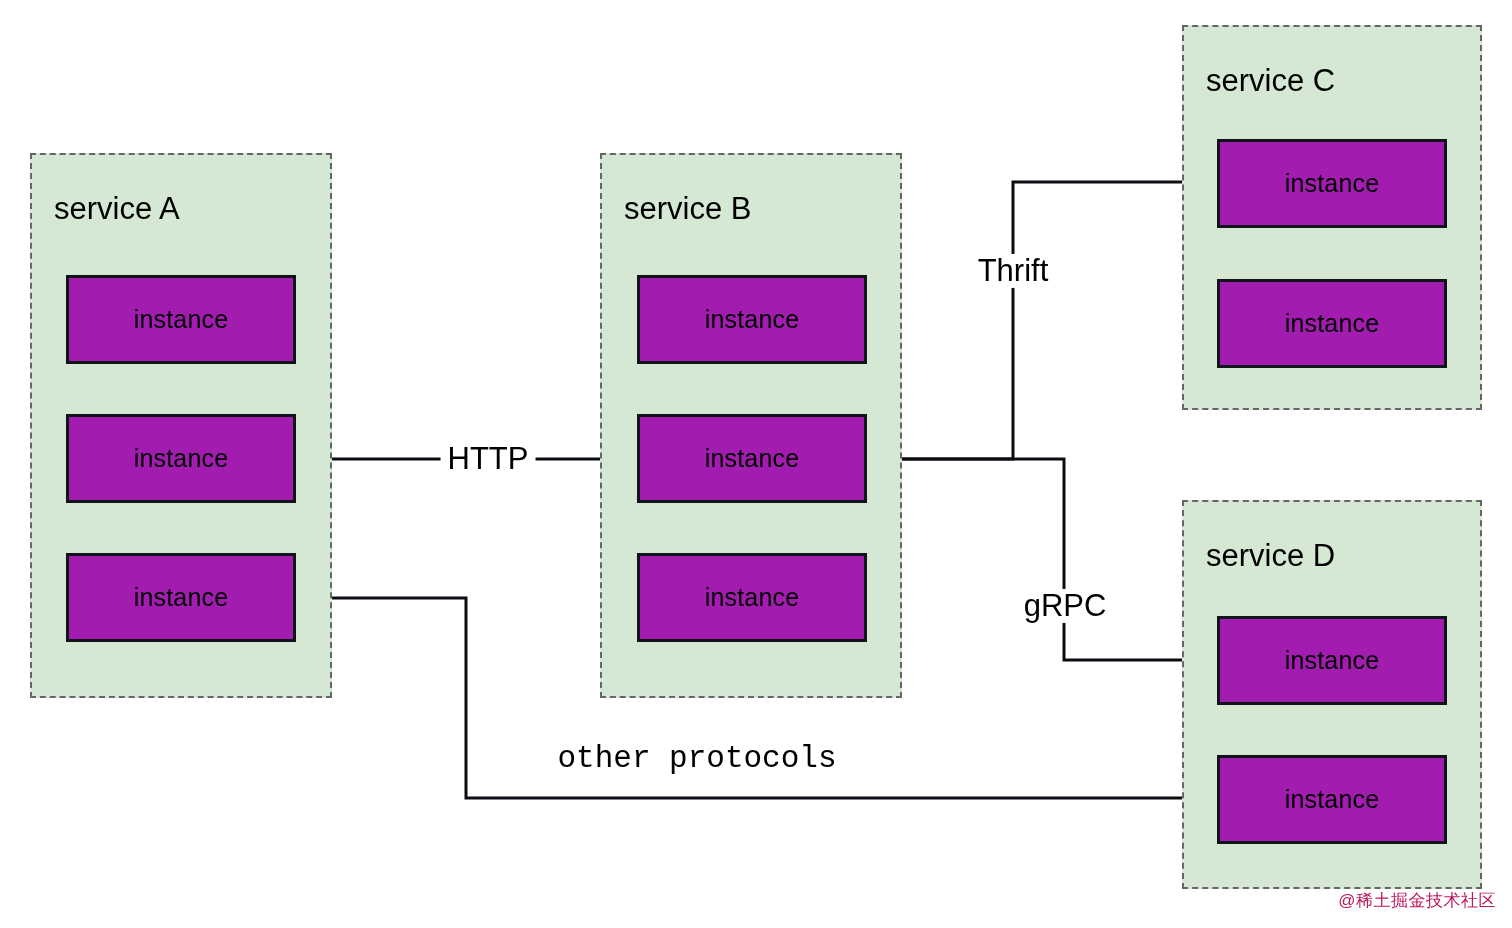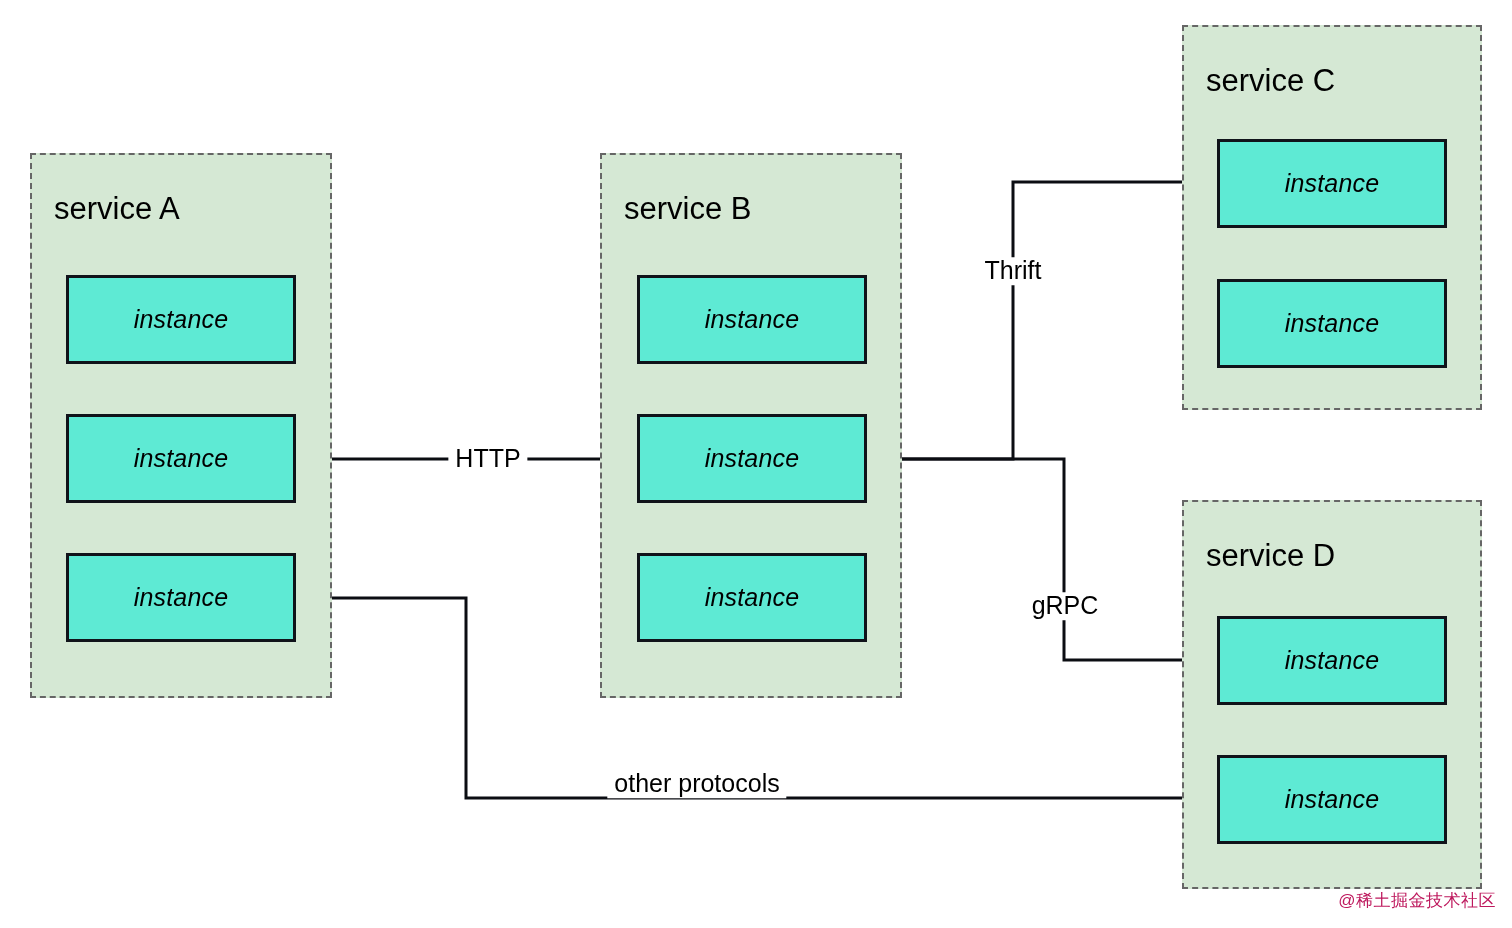--- a/index.html
+++ b/index.html
@@ -34,30 +34,29 @@
     font-size: 31px;
     line-height: 1.05;
     color: #000000;
     white-space: nowrap;
     margin-top: 24px;
   }
 
   
   .instance {
     position: absolute;
-    background: #5eead4;
+    background: #a21caf;
     border: 3px solid #10131a;
     box-sizing: border-box;
     display: flex;
     align-items: center;
     justify-content: center;
     color: #000000;
     font-size: 25px;
     letter-spacing: .2px;
-    font-style: italic;
   }
 
   
   #edges {
     position: absolute;
     left: 0;
     top: 0;
     width: 1512px;
     height: 928px;
     pointer-events: none;
@@ -67,21 +66,21 @@
     stroke: #0b0d12;
     stroke-width: 3;
   }
   #edges polygon { fill: #0b0d12; stroke: none; }
 
   
   .edge-label {
     position: absolute;
     background: #ffffff;
     color: #000000;
-    font-size: 25px;
+    font-size: 31px;
     line-height: 1.1;
     white-space: nowrap;
     padding: 0 7px;
     transform: translate(-50%, -50%);
   }
 
   
   .watermark {
     position: absolute;
     right: 16px;
@@ -162,21 +161,21 @@
   </div>
   <div class="instance" style="left:1217px; top:616px; width:230px; height:89px;">
     <span>instance</span>
   </div>
   <div class="instance" style="left:1217px; top:755px; width:230px; height:89px;">
     <span>instance</span>
   </div>
 
   <div class="edge-label" style="left:460px; top:459px;margin-left:28px;">HTTP</div>
 
-  <div class="edge-label" style="left:697px; top:784px;">other protocols</div>
+  <div class="edge-label" style="left:697px; top:759px;font-family:Liberation Mono, monospace;">other protocols</div>
 
   <div class="edge-label" style="left:1013px; top:271px;">Thrift</div>
 
   <div class="edge-label" style="left:1065px; top:606px;">gRPC</div>
 
   <div class="watermark">@稀土掘金技术社区</div>
 
 </div>
 
 </body></html>

